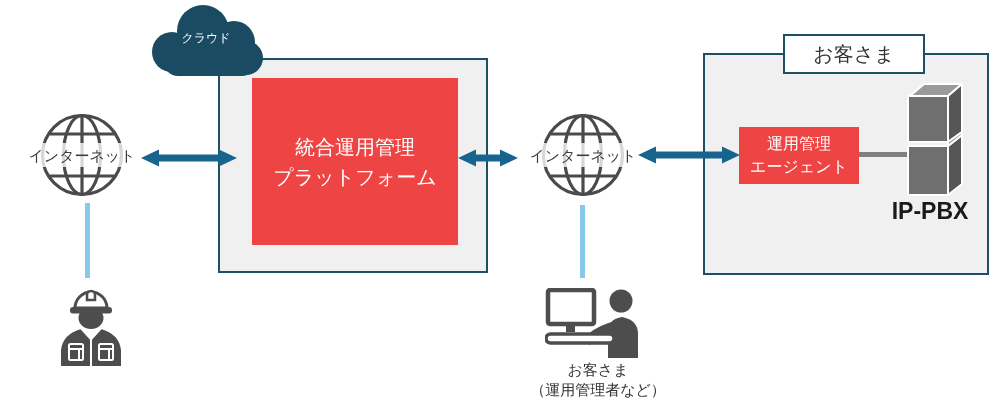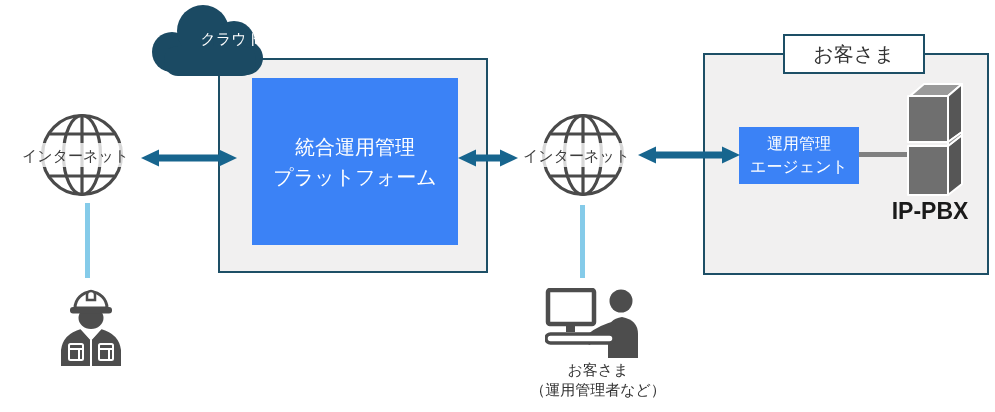--- a/index.html
+++ b/index.html
@@ -11,45 +11,45 @@
   .abs { position:absolute; }
 
   
   .panel {
     background:#f1f0f0; border:2.5px solid #1d4f66;
   }
   .platform-outer { left:218px; top:58px; width:270px; height:215px; z-index:1; }
   .customer-outer { left:703px; top:53px; width:286px; height:222px; z-index:1; }
 
   .blue-box {
-    background:#3b82f6; color:#ffffff; display:flex; align-items:center; justify-content:center;
+    background:#ef4444; color:#ffffff; display:flex; align-items:center; justify-content:center;
     text-align:center; white-space:pre-line;
   }
   .platform-inner { left:252px; top:78px; width:206px; height:167px; font-size:20px; line-height:1.5; z-index:2; }
   .agent-box { left:739px; top:127px; width:120px; height:57px; font-size:16px; line-height:1.4; z-index:3; }
 
   .customer-label {
     left:783px; top:34px; width:142px; height:40px; background:#ffffff;
     border:2.5px solid #1d4f66; display:flex; align-items:center; justify-content:center;
     font-size:20px; color:#333333; z-index:4;
   }
 
   
   .cloud-svg { left:148px; top:4px; z-index:4; }
   .cloud-label {
-    left:150px; top:30px; width:112px; text-align:right; color:#ffffff;
-    font-size:15px; z-index:5;font-family:Liberation Mono, monospace;
+    left:150px; top:30px; width:112px; text-align:center; color:#ffffff;
+    font-size:12px; z-index:5;font-family:Liberation Mono, monospace;
   }
 
   
   .globe-svg { z-index:2; }
   .globe-svg circle, .globe-svg ellipse, .globe-svg line { fill:none; stroke:#4a4a4a; stroke-width:3.2; }
   .globe-band { fill:rgba(255,255,255,0.78); }
   .globe-label {
-    top:147px; width:120px; font-size:15px; color:#3c3c3c; z-index:3;
+    top:147px; width:120px; text-align:center; font-size:15px; color:#3c3c3c; z-index:3;
   }
 
   
   .arrow { z-index:6; overflow:visible; }
   .arrow line { stroke:#17658e; stroke-width:7; }
   .arrow polygon { fill:#17658e; }
 
   
   .blue-line { width:5px; background:#85cbe9; z-index:2; }
   .gray-line { left:857px; top:152px; width:52px; height:5px; background:#808080; z-index:2; }

